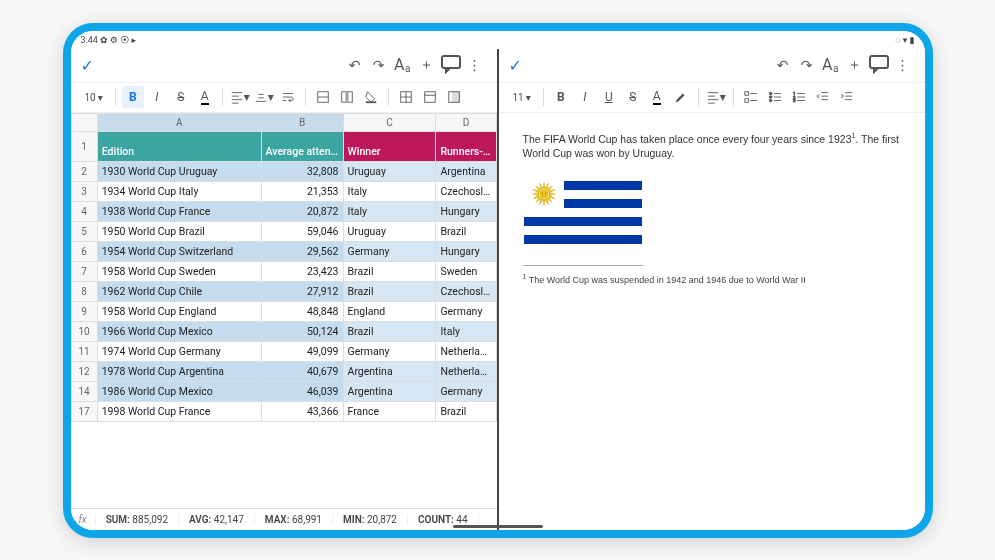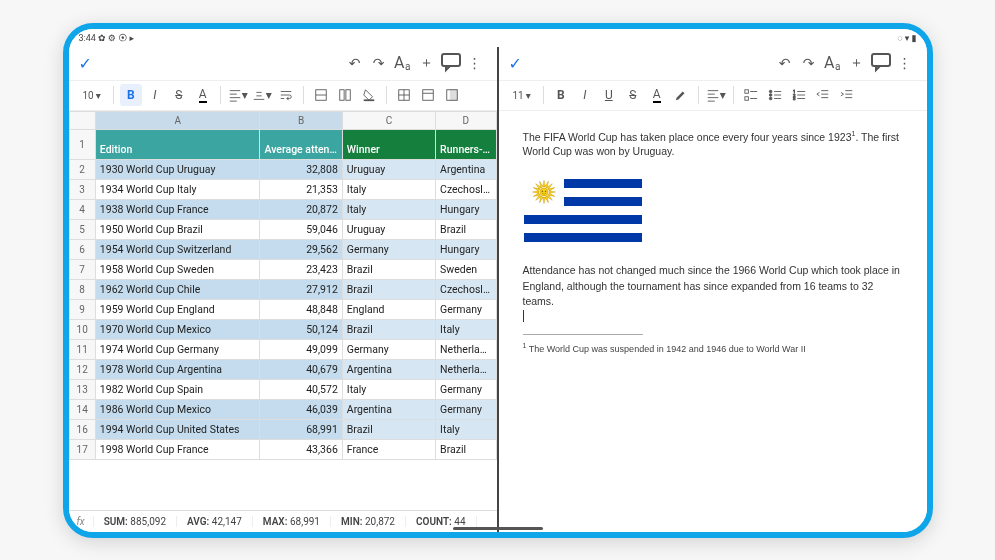--- a/index.html
+++ b/index.html
@@ -1,17 +1,17 @@
 <!DOCTYPE html>
 <html><head>
 <meta charset="utf-8">
 <style>
   * { box-sizing: border-box; margin: 0; padding: 0; }
   body { background: #f7f7f7; display: flex; align-items: center; justify-content: center; height: 560px; font-family: Roboto, Arial, sans-serif; }
-  .tablet { width: 870px; height: 515px; background: #fff; border: 6px solid #0ea5e9; border-radius: 30px; overflow: hidden; position: relative; box-shadow: 0 4px 20px rgba(0,0,0,0.15); }
+  .tablet { width: 870px; height: 515px; background: #fff; border: 8px solid #0ea5e9; border-radius: 30px; overflow: hidden; position: relative; box-shadow: 0 4px 20px rgba(0,0,0,0.15); }
   .statusbar { height: 18px; background: #fff; display: flex; justify-content: space-between; align-items: center; padding: 0 10px; font-size: 9px; color: #444; }
   .split { display: flex; height: calc(100% - 18px); }
   .pane { flex: 1; display: flex; flex-direction: column; background: #fff; position: relative; min-width: 0; }
   .divider { width: 2px; background: #444; }
 
   
   .topbar { height: 34px; display: flex; align-items: center; padding: 0 10px; border-bottom: 1px solid #eee; }
   .topbar .check { color: #1a73e8; font-size: 16px; }
   .topbar .spacer { flex: 1; }
   .topbar .tb-icon { width: 24px; text-align: center; color: #555; font-size: 14px; cursor: pointer; }
@@ -24,21 +24,21 @@
   .fmtbar svg { width: 14px; height: 14px; }
 
   
   .sheet-body { flex: 1; display: flex; flex-direction: column; overflow: hidden; }
   .grid { flex: 1; overflow: hidden; font-size: 10.5px; color: #222; }
   table { border-collapse: collapse; width: 100%; table-layout: fixed; }
   th.rownum, td.rownum { width: 24px; background: #f7f7f7; border: 1px solid #ddd; text-align: center; color: #666; font-weight: normal; font-size: 10px; }
   th.colhdr { background: #f7f7f7; border: 1px solid #ddd; text-align: center; color: #666; font-weight: normal; font-size: 10px; height: 18px; }
   th.colhdr.sel { background: #c7dbea; }
   td.cell { border: 1px solid #ddd; padding: 2px 4px; height: 20px; white-space: nowrap; overflow: hidden; text-overflow: ellipsis; }
-  tr.hdr-row td.cell { background: #15803d; color: #fff; font-weight: 500; height: 30px; vertical-align: bottom; padding-bottom: 3px; }
+  tr.hdr-row td.cell { background: #be185d; color: #fff; font-weight: 500; height: 30px; vertical-align: bottom; padding-bottom: 3px; }
   tr.hdr-row td.cell:nth-child(2), tr.hdr-row td.cell:nth-child(3) { background: #3aa5a1; }
   tr.even td.cell { background: #d6e6f3; }
   tr.odd td.cell { background: #fff; }
   tr.even td.cell:nth-child(-n+3):not(.rownum) { background: #c4dced; }
   td.cell.num { text-align: right; }
   .col-a { width: 150px; } .col-b { width: 75px; } .col-c { width: 85px; } .col-d { width: 55px; }
 
   .statsbar { height: 22px; display: flex; align-items: center; border-top: 1px solid #ddd; font-size: 10px; color: #444; margin-top: 16px; }
   .statsbar .fx { padding: 0 8px; font-style: italic; color: #888; border-right: 1px solid #eee;}
   .statsbar .stat { padding: 0 10px; border-right: 1px solid #eee; text-align: center; }
@@ -231,66 +231,52 @@
                 </tr>
                 <tr class="even">
                   <td class="rownum">8</td>
                   <td class="cell">1962 World Cup Chile</td>
                   <td class="cell num">27,912</td>
                   <td class="cell">Brazil</td>
                   <td class="cell">Czechoslovakia</td>
                 </tr>
                 <tr class="odd">
                   <td class="rownum">9</td>
-                  <td class="cell">1959 World Cup England</td>
+                  <td class="cell">1958 World Cup England</td>
                   <td class="cell num">48,848</td>
                   <td class="cell">England</td>
                   <td class="cell">Germany</td>
                 </tr>
                 <tr class="even">
                   <td class="rownum">10</td>
-                  <td class="cell">1970 World Cup Mexico</td>
+                  <td class="cell">1966 World Cup Mexico</td>
                   <td class="cell num">50,124</td>
                   <td class="cell">Brazil</td>
                   <td class="cell">Italy</td>
                 </tr>
                 <tr class="odd">
                   <td class="rownum">11</td>
                   <td class="cell">1974 World Cup Germany</td>
                   <td class="cell num">49,099</td>
                   <td class="cell">Germany</td>
                   <td class="cell">Netherlands</td>
                 </tr>
                 <tr class="even">
                   <td class="rownum">12</td>
                   <td class="cell">1978 World Cup Argentina</td>
                   <td class="cell num">40,679</td>
                   <td class="cell">Argentina</td>
                   <td class="cell">Netherlands</td>
                 </tr>
-                <tr class="odd">
-                  <td class="rownum">13</td>
-                  <td class="cell">1982 World Cup Spain</td>
-                  <td class="cell num">40,572</td>
-                  <td class="cell">Italy</td>
-                  <td class="cell">Germany</td>
-                </tr>
                 <tr class="even">
                   <td class="rownum">14</td>
                   <td class="cell">1986 World Cup Mexico</td>
                   <td class="cell num">46,039</td>
                   <td class="cell">Argentina</td>
                   <td class="cell">Germany</td>
-                </tr>
-                <tr class="even">
-                  <td class="rownum">16</td>
-                  <td class="cell">1994 World Cup United States</td>
-                  <td class="cell num">68,991</td>
-                  <td class="cell">Brazil</td>
-                  <td class="cell">Italy</td>
                 </tr>
                 <tr class="odd">
                   <td class="rownum">17</td>
                   <td class="cell">1998 World Cup France</td>
                   <td class="cell num">43,366</td>
                   <td class="cell">France</td>
                   <td class="cell">Brazil</td>
                 </tr>
               </tbody>
           </table>
@@ -431,23 +417,20 @@
               </g>
               <g stroke="#7a5c00" stroke-width="0.6" fill="none">
                 <circle cx="17.5" cy="19" r="0.8" fill="#7a5c00"></circle>
                   <circle cx="22.5" cy="19" r="0.8" fill="#7a5c00"></circle>
                 <path d="M17 22 q3 2 6 0"></path>
               </g>
             </svg>
           </div>
         </div>
 
-        <p>
-          <span>Attendance has not changed much since the 1966 World Cup which took place in England, although the tournament has since expanded from 16 teams to 32 teams.</span><br><span class="cursor"></span>
-        </p>
 
         <hr>
         <p class="footnote">
           <span class="sup">1</span><span> The World Cup was suspended in 1942 and 1946 due to World War II</span>
         </p>
       </div>
     </div>
   </div>
 
   <div class="nav-handle"></div>

